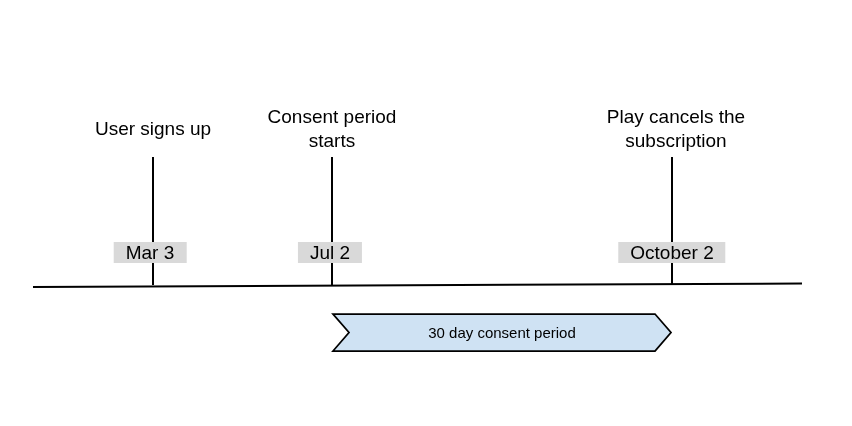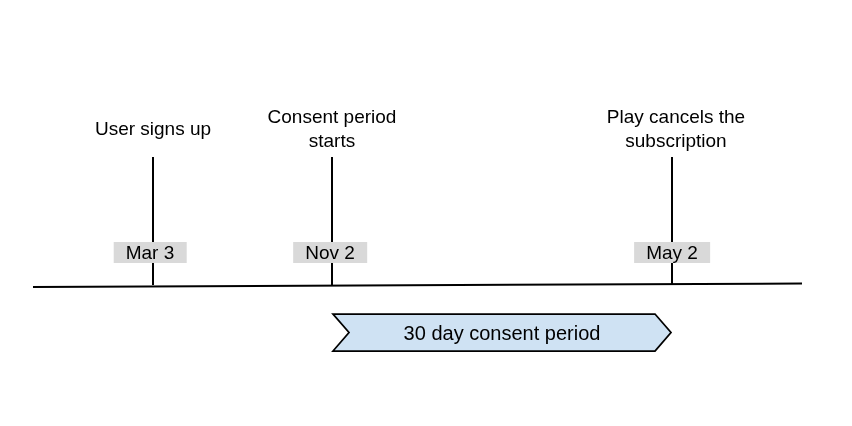--- a/index.html
+++ b/index.html
@@ -73,21 +73,21 @@
     stroke-width: 1.75;
     stroke-linejoin: miter;
   }
   
   .ribbon-label {
     position: absolute;
     left: 333px;
     top: 321px;
     width: 338px;
     text-align: center;
-    font-size: 20px;
+    font-size: 15px;
     line-height: 24px;
     color: var(--text-color, #000);
   }
 </style>
 </head>
 <body>
 
 <div class="canvas">
 
   <svg class="layer" viewBox="0 0 852 426">
@@ -98,21 +98,21 @@
   <div class="tick t2"></div>
   <div class="tick t3"></div>
 
   <div class="caption c1">User signs up</div>
   <div class="caption c3">Play cancels the
 subscription</div>
   <div class="caption c2">Consent period
 starts</div>
 
   <div class="date d1">Mar 3</div>
-  <div class="date d2">Nov 2</div>
-  <div class="date d3">May 2</div>
+  <div class="date d2">Jul 2</div>
+  <div class="date d3">October 2</div>
 
   <svg class="layer" viewBox="0 0 852 426">
     <polygon class="ribbon" points="333,314 655,314 671,332.5 655,351 333,351 349,332.5"></polygon>
   </svg>
   <div class="ribbon-label">30 day consent period</div>
 
 </div>
 
 </body></html>

